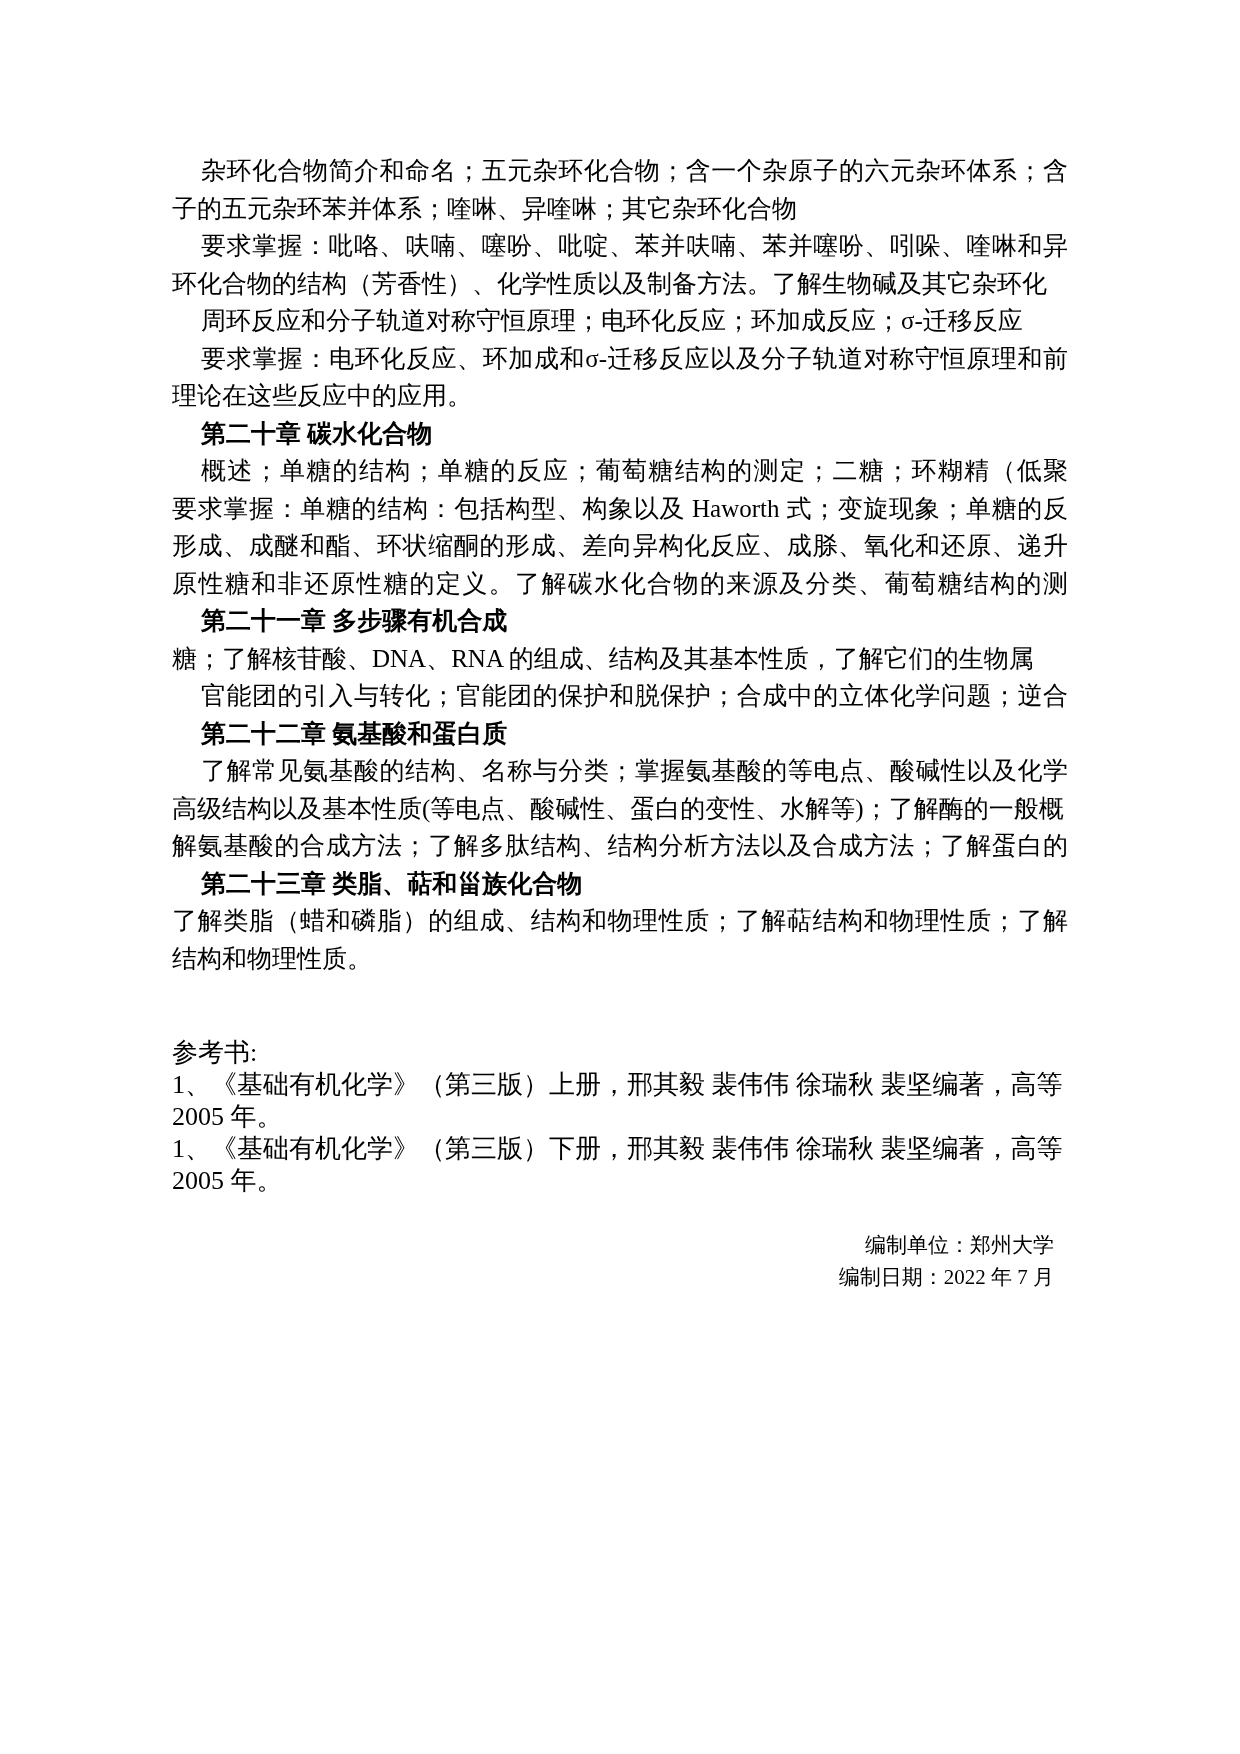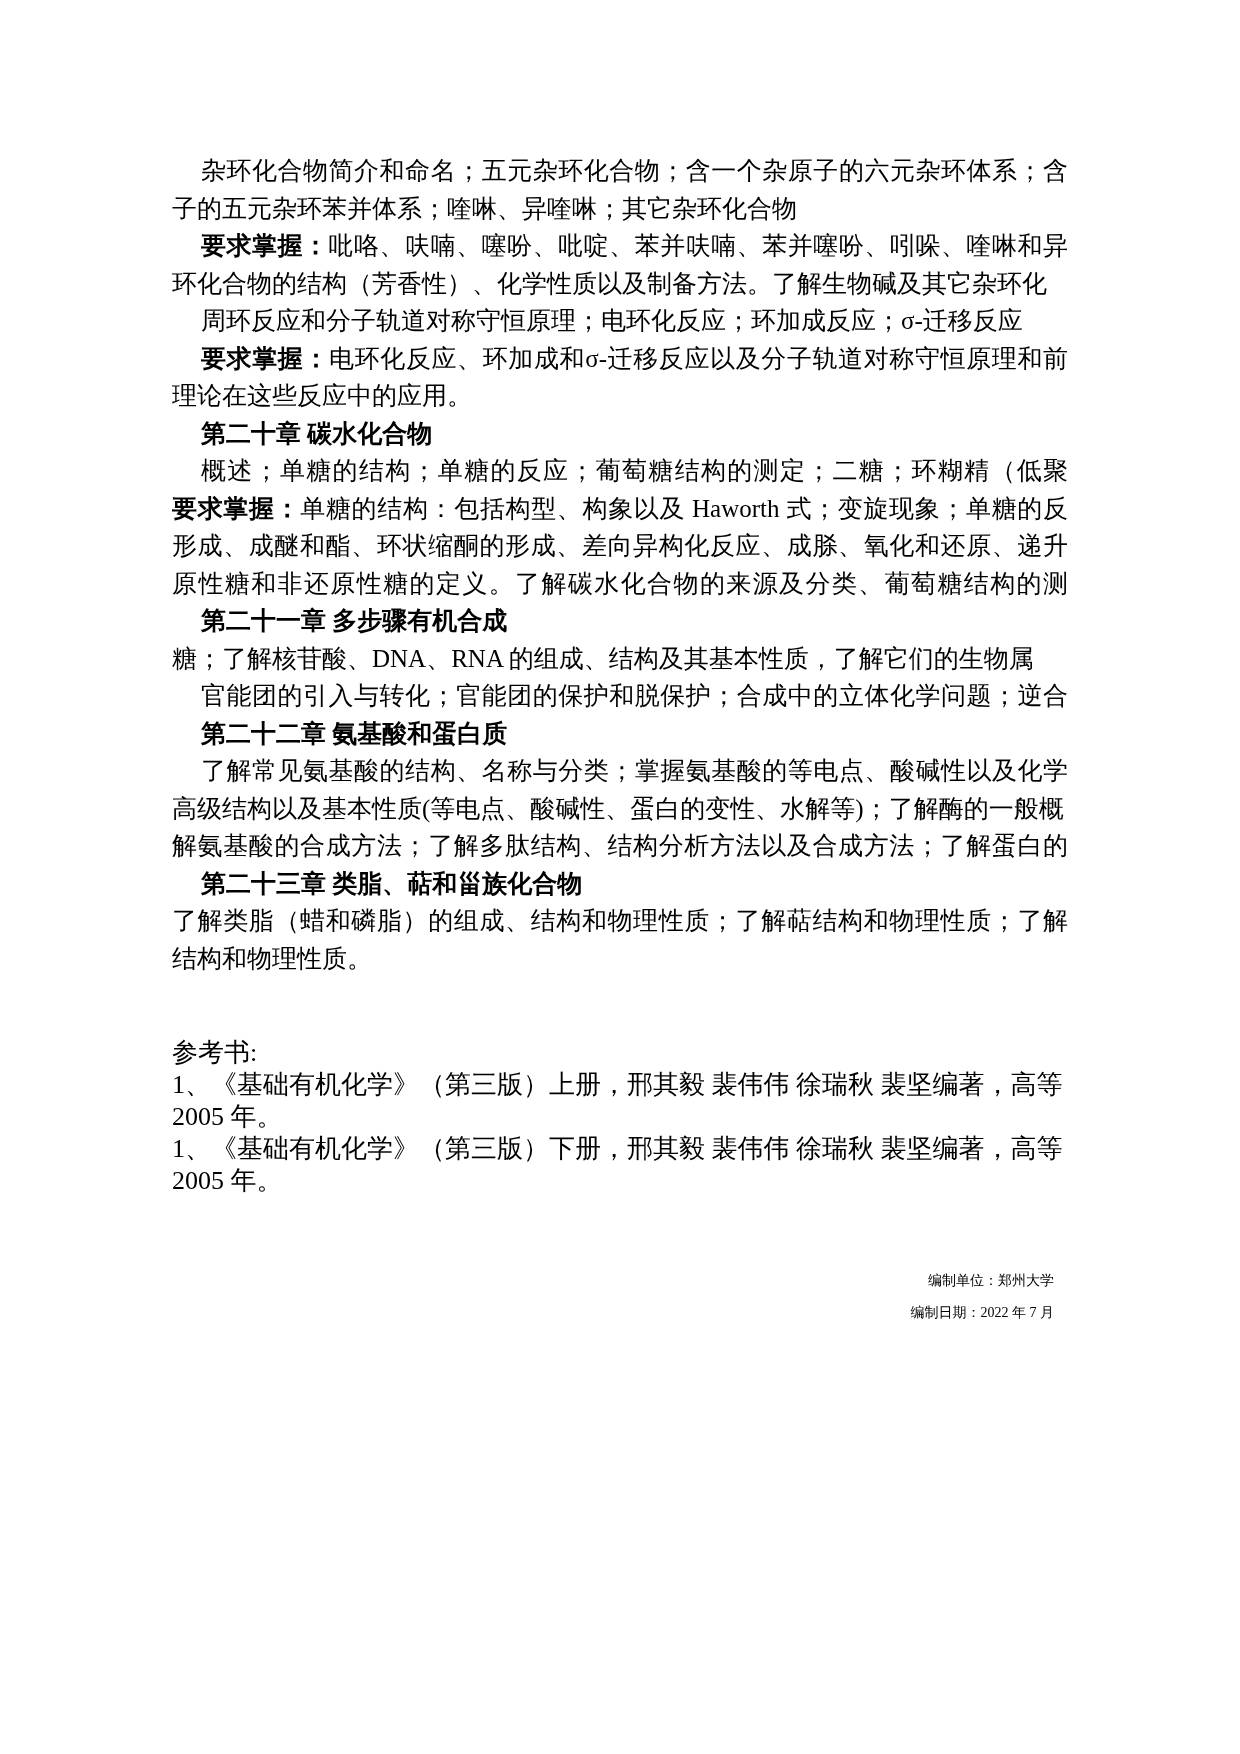--- a/index.html
+++ b/index.html
@@ -33,21 +33,21 @@
     text-align: justify;
     text-align-last: justify;
   }
   .line.ind {
     text-indent: 29px;
   }
   .line.hd {
     font-weight: 700;
   }
   .pfx {
-    font-weight: 700;
+    font-weight: 400;
     margin-top: 18px;
   }
   .ref-block {
     position: absolute;
     left: 172px;
     top: 1037px;
     width: 896px;
     font-size: 26px;
     line-height: 32px;
   }
@@ -55,23 +55,22 @@
     height: 32px;
   }
   .footer-block {
     position: absolute;
     left: 172px;
     top: 1229px;
     width: 896px;
     padding-right: 14px;
     box-sizing: border-box;
     text-align: right;
-    font-size: 14px;
+    font-size: 21px;
     line-height: 32px;
-    margin-top: 36px;
   }
   .footer-block .line {
     height: 32px;
     text-align: right;
   }
 </style>
 </head>
 <body>
 
 <div class="page">

